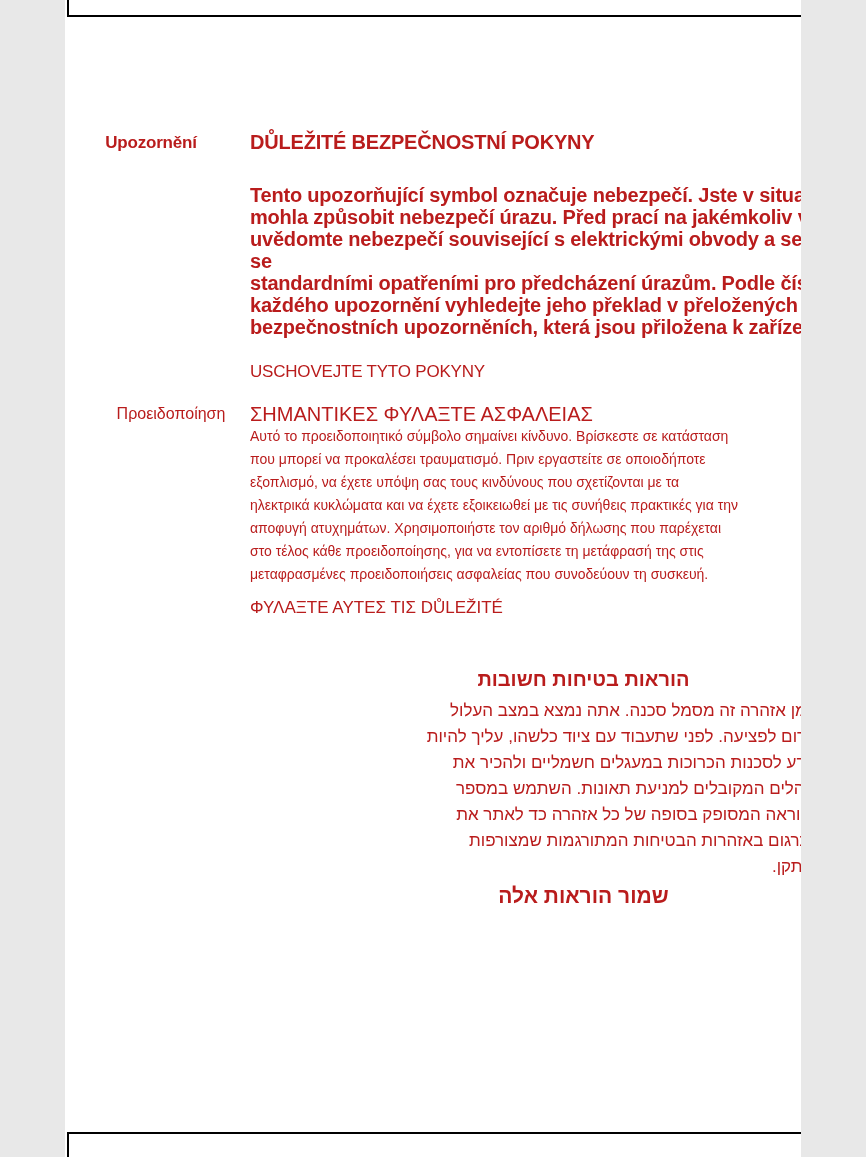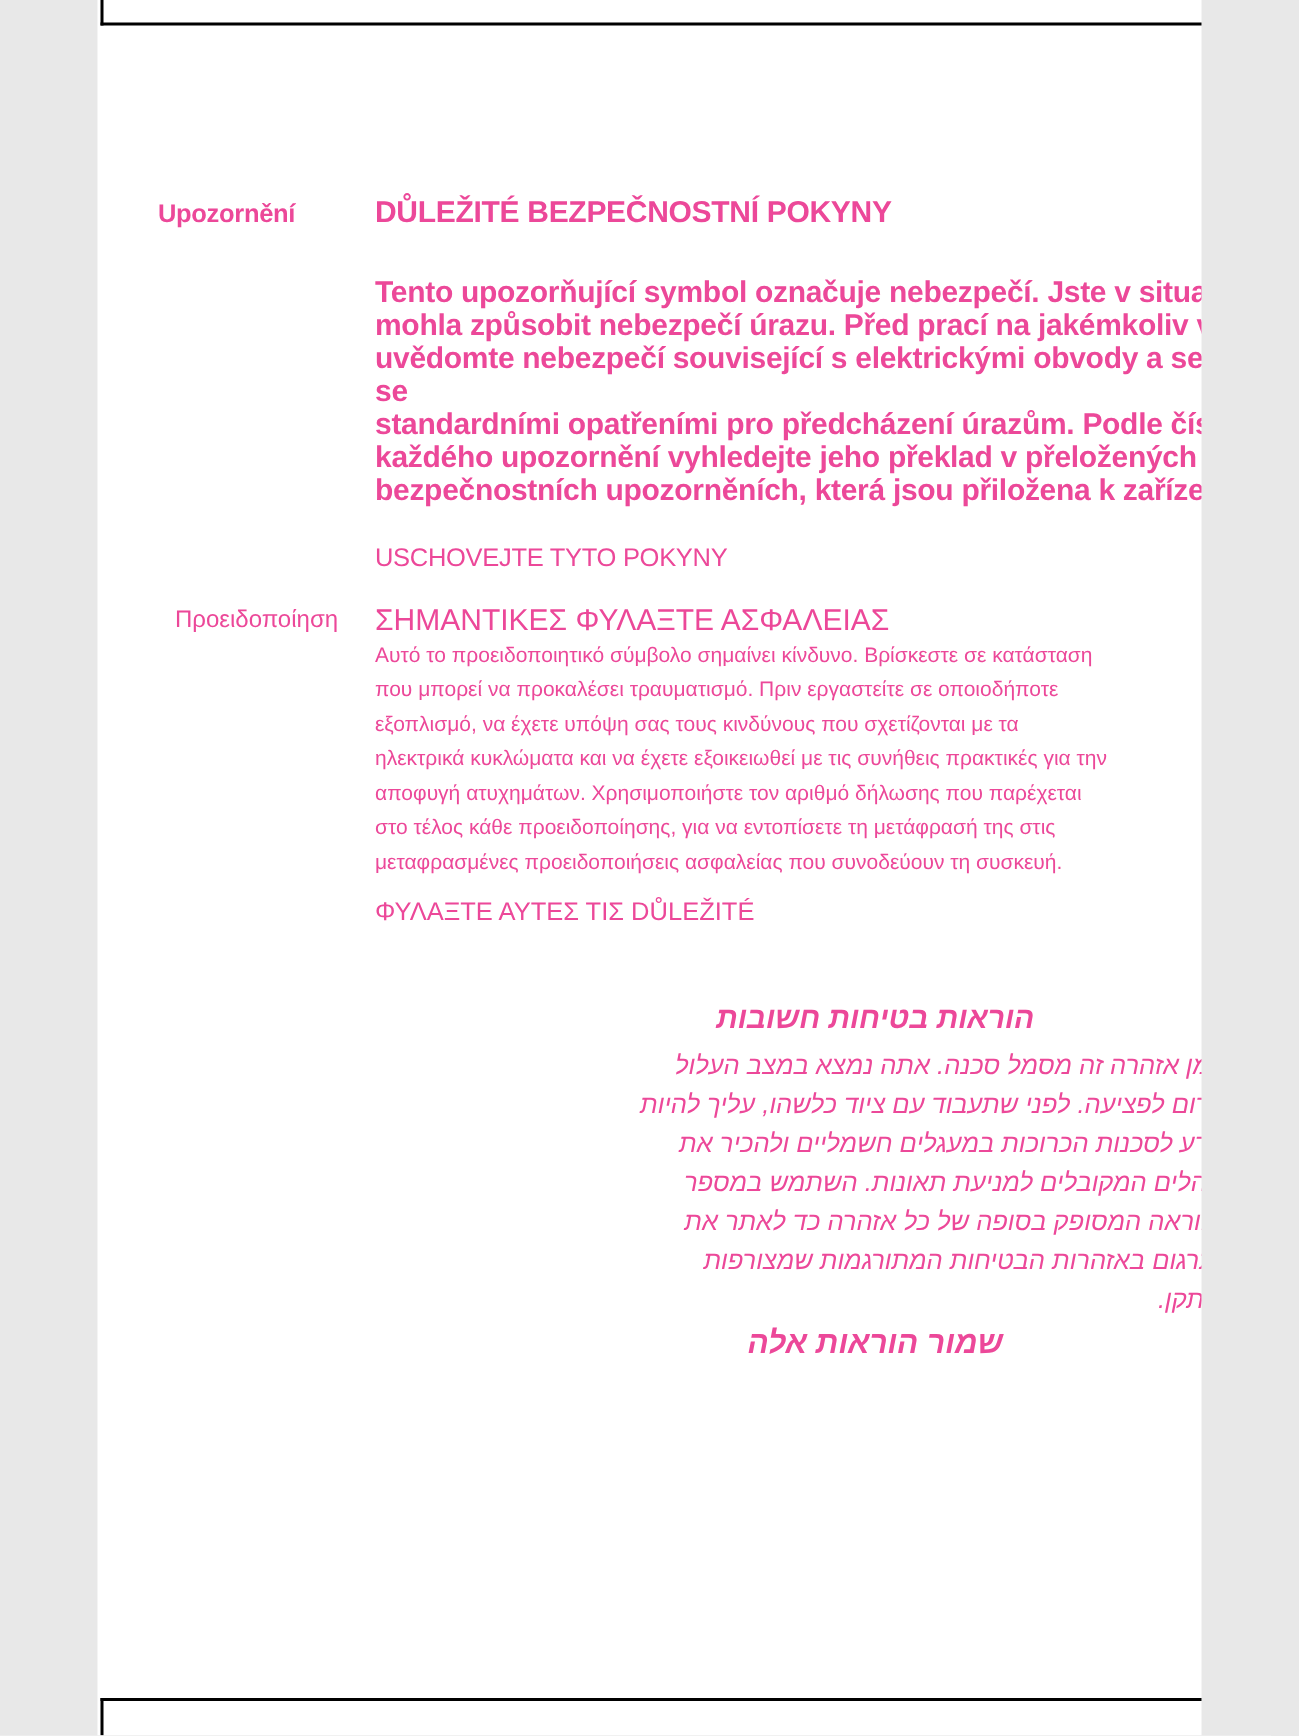--- a/index.html
+++ b/index.html
@@ -4,21 +4,21 @@
 <style>
   * { margin: 0; padding: 0; box-sizing: border-box; }
   html, body { background: #e8e8e8; }
   body { font-family: "Liberation Sans", "DejaVu Sans", sans-serif; }
 
   .page {
     position: relative;
     width: 736px;
     height: 1157px;
     background: #ffffff;
-    color: #ec4899;
+    color: #b91c1c;
     margin: 0 auto;
     overflow: hidden;
   }
 
   
   .mark { position: absolute; background: #000000; }
   .top-tick      { left: 2px;   top: 0;      width: 2px;   height: 17px; }
   .top-rule      { left: 2px;   top: 15px;   width: 851px; height: 2px;  }
   .top-square    { left: 851px; top: 17px;   width: 14px;  height: 15px; }
   .bottom-square { left: 773px; top: 1117px; width: 15px;  height: 15px; }
@@ -68,21 +68,20 @@
   .heb-label {
     position: absolute;
     right: 66px; top: 8px;
     font-size: 15px;
     direction: rtl;
   }
   .heb-content {
     margin-left: 280px;
     width: 477px;
     direction: rtl;
-    font-style: italic;
   }
   .heb-heading {
     text-align: center;
     font-weight: bold;
     font-size: 20px;
     line-height: 26px;
   }
   .heb-body {
     margin-top: 6px;
     text-align: right;

